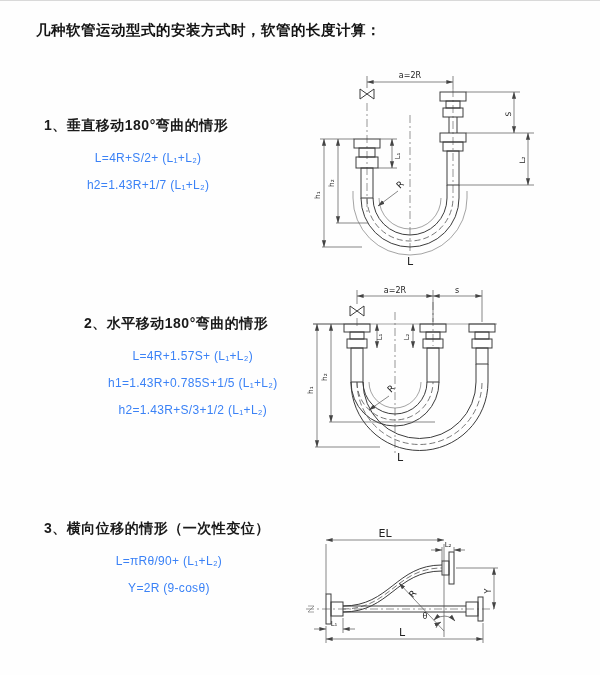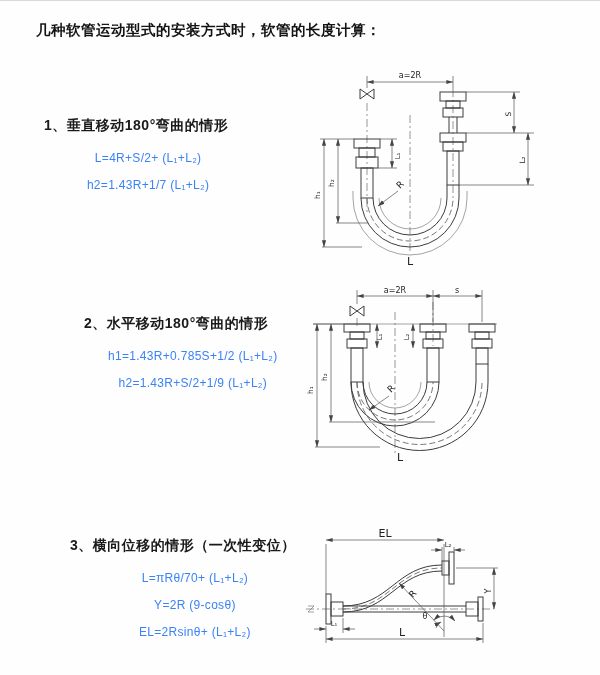--- a/index.html
+++ b/index.html
@@ -122,22 +122,23 @@
       <text x="199" y="49" font-size="7.5" text-anchor="middle" transform="rotate(-90 199 49)">S</text>
       <text x="213" y="95" font-size="7.5" text-anchor="middle" transform="rotate(-90 213 95)">L₂</text>
       <text x="88" y="124" font-size="9" transform="rotate(-45 88 124)">R</text>
       <text x="98" y="200" font-size="11" text-anchor="middle">L</text>
     </svg>
   </div>
 
   <div class="sec" style="left:44px;top:314px;margin-left:40px;">
     <h2 class="sec-heading">2、水平移动180°弯曲的情形</h2>
     <ul class="formulas">
-      <li>h1=1.43R+0.785S+1/2 (L₁+L₂)</li>
-      <li>h2=1.43R+S/2+1/9 (L₁+L₂)</li>
+      <li>L=4R+1.57S+ (L₁+L₂)</li>
+      <li>h1=1.43R+0.785S+1/5 (L₁+L₂)</li>
+      <li>h2=1.43R+S/3+1/2 (L₁+L₂)</li>
     </ul>
   </div>
 
   <div class="fig" style="left:305px;top:281px;">
     <svg width="300" height="182" viewBox="0 0 300 182">
       <defs>
         <marker id="m2" viewBox="0 0 10 10" refX="9.5" refY="5" markerWidth="7" markerHeight="7" markerUnits="userSpaceOnUse" orient="auto-start-reverse">
           <path d="M0,2 L10,5 L0,8 z" fill="#444"></path>
         </marker>
         <pattern id="b2" width="4" height="4" patternUnits="userSpaceOnUse">
@@ -209,26 +210,25 @@
       <text x="152" y="11" font-size="8" text-anchor="middle">s</text>
       <text x="8" y="108" font-size="7.5" text-anchor="middle" transform="rotate(-90 8 108)">h₁</text>
       <text x="22" y="95" font-size="7.5" text-anchor="middle" transform="rotate(-90 22 95)">h₂</text>
       <text x="77" y="55" font-size="7" text-anchor="middle" transform="rotate(-90 77 55)">L₁</text>
       <text x="104" y="55" font-size="7" text-anchor="middle" transform="rotate(-90 104 55)">L₂</text>
       <text x="86" y="111" font-size="9" transform="rotate(-45 86 111)">R</text>
       <text x="95" y="179" font-size="11" text-anchor="middle">L</text>
     </svg>
   </div>
 
-  <div class="sec" style="left:44px;top:536px;margin-left:26px;">
+  <div class="sec" style="left:44px;top:519px;">
     <h2 class="sec-heading">3、横向位移的情形（一次性变位）</h2>
     <ul class="formulas">
-      <li>L=πRθ/70+ (L₁+L₂)</li>
+      <li>L=πRθ/90+ (L₁+L₂)</li>
       <li>Y=2R (9-cosθ)</li>
-      <li>EL=2Rsinθ+ (L₁+L₂)</li>
     </ul>
   </div>
 
   <div class="fig" style="left:298px;top:497px;margin-top:24px;">
     <svg width="300" height="160" viewBox="0 0 300 160">
       <defs>
         <marker id="m3" viewBox="0 0 10 10" refX="9.5" refY="5" markerWidth="7" markerHeight="7" markerUnits="userSpaceOnUse" orient="auto-start-reverse">
           <path d="M0,2 L10,5 L0,8 z" fill="#444"></path>
         </marker>
       </defs>

